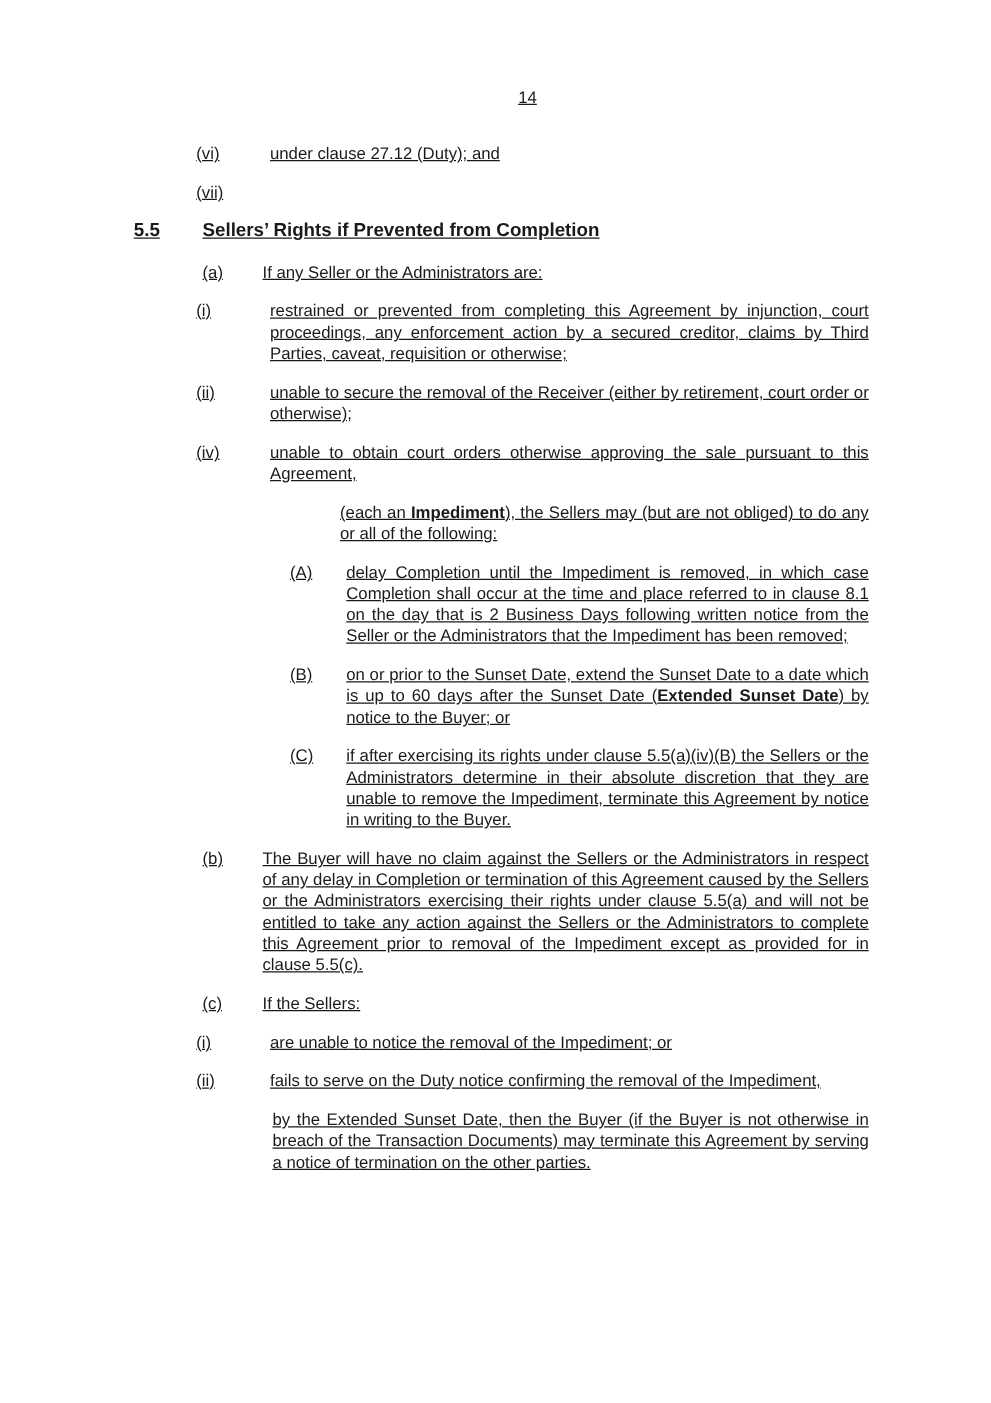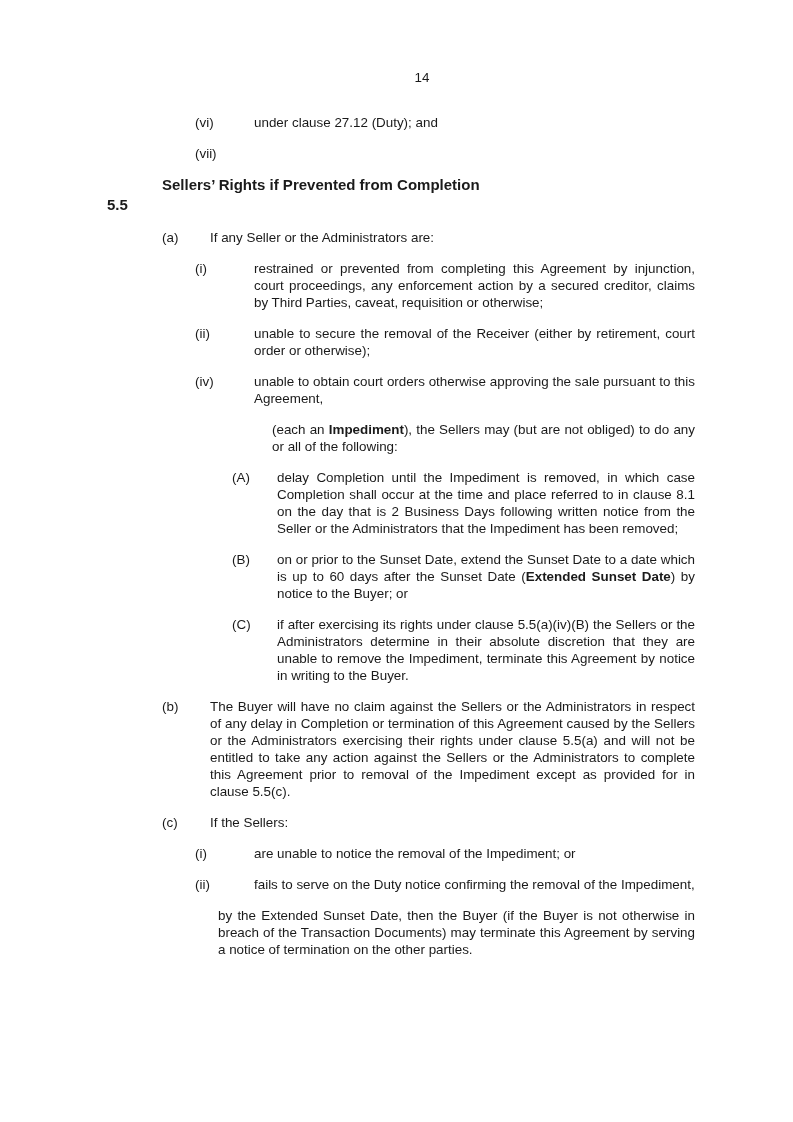--- a/index.html
+++ b/index.html
@@ -7,37 +7,38 @@
     position:relative;
     width:793px;height:1122px;
     background:#ffffff;
     color:#1a1a1a;
     font-family:"Liberation Sans",sans-serif;
     font-size:13.4px;
     line-height:17px;
     box-sizing:border-box;
     padding:69px 56px 0 107px;
     overflow:hidden;
+    text-decoration:underline;
   }
   .page-number{
     text-align:center;
     margin-bottom:28px;
   }
   .content{width:588px;}
   .block{display:flex;margin-bottom:14px;}
   .block .label{flex:0 0 auto;}
   .block .text{flex:1 1 auto;text-align:justify;}
   .bold{font-weight:bold;}
   
   .block.heading{font-weight:bold;font-size:15px;line-height:18px;margin-left:0;margin-bottom:15px;}
-  .heading.lvl1 > .label{width:55px;margin-top:20px;}
+  .heading.lvl1 > .label{width:55px;}
   
   .item.lvl2{margin-left:55px;}
   .item.lvl2 > .label{width:48px;}
-  .item.lvl3{margin-left:88px;}
+  .item.lvl3{margin-left:50px;}
   .item.lvl3 > .label{width:59px;}
   .item.lvl4{margin-left:125px;}
   .item.lvl4 > .label{width:45px;}
   
   .para.lvl2{margin-left:111px;}
   .para.lvl3{margin-left:165px;}
 </style>
 </head>
 <body>
 

